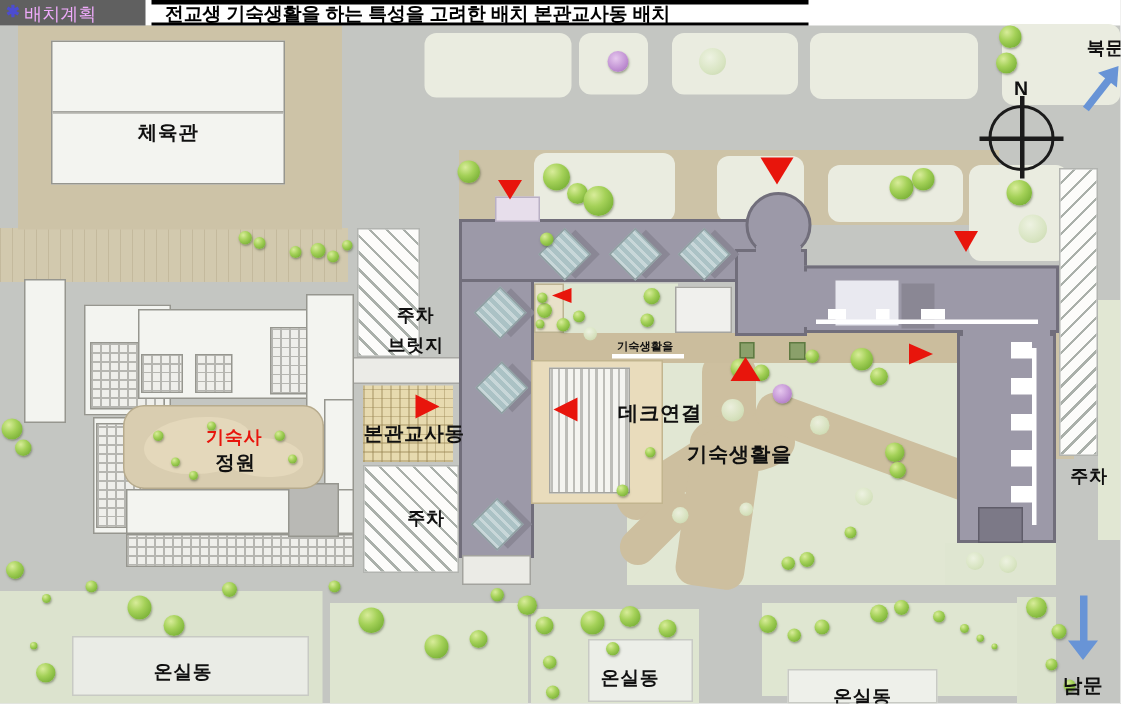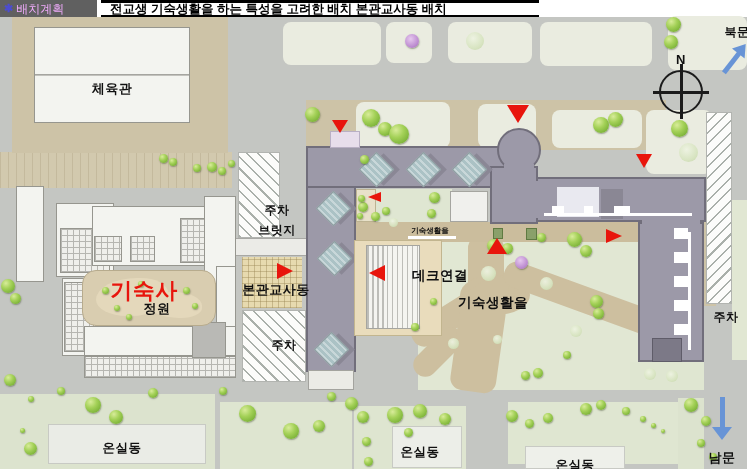--- a/index.html
+++ b/index.html
@@ -252,21 +252,21 @@
   <div class="cline" style="left:653px;top:90.5px;width:56px;height:3px"></div>
 
   <div class="abs" style="left:720px;top:397px;width:5px;height:31px;background:#6894d6"></div>
   <div class="abs" style="left:712px;top:427px;width:0;height:0;border-left:10.5px solid transparent;border-right:10.5px solid transparent;border-top:13px solid #6894d6"></div>
   <div class="abs" style="left:719px;top:40px;width:30px;height:38px;transform:rotate(38deg)">
     <div class="abs" style="left:7px;top:0;width:0;height:0;border-left:8px solid transparent;border-right:8px solid transparent;border-bottom:12px solid #6894d6"></div>
     <div class="abs" style="left:12.5px;top:11px;width:5px;height:25px;background:#6894d6"></div>
   </div>
 
   <span class="lbl" style="left:112px;top:88px;font-size:13px">체육관</span>
-  <span class="lbl red" style="left:144px;top:291px;font-size:22px">기숙사</span>
+  <span class="lbl red" style="left:156px;top:291px;font-size:12px">기숙사</span>
   <span class="lbl" style="left:157px;top:308px;font-size:13px">정원</span>
   <span class="lbl" style="left:277px;top:210px;font-size:12px">주차</span>
   <span class="lbl" style="left:277px;top:230px;font-size:12px">브릿지</span>
   <span class="lbl" style="left:276px;top:289px;font-size:13px">본관교사동</span>
   <span class="lbl" style="left:284px;top:345px;font-size:12px">주차</span>
   <span class="lbl" style="left:430px;top:231px;font-size:7.5px;letter-spacing:0">기숙생활을</span>
   <span class="lbl" style="left:440px;top:276px;font-size:13.5px">데크연결</span>
   <span class="lbl" style="left:493px;top:303px;font-size:13.5px">기숙생활을</span>
   <span class="lbl" style="left:726px;top:317px;font-size:12px">주차</span>
   <span class="lbl" style="left:122px;top:448px;font-size:12.5px">온실동</span>

